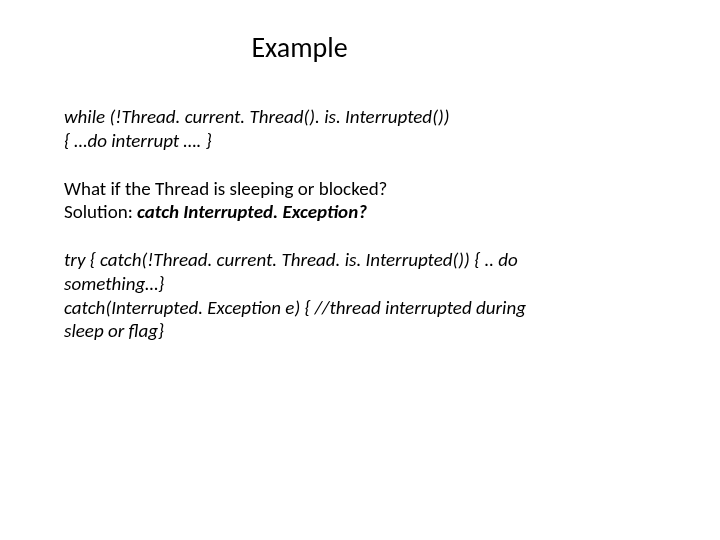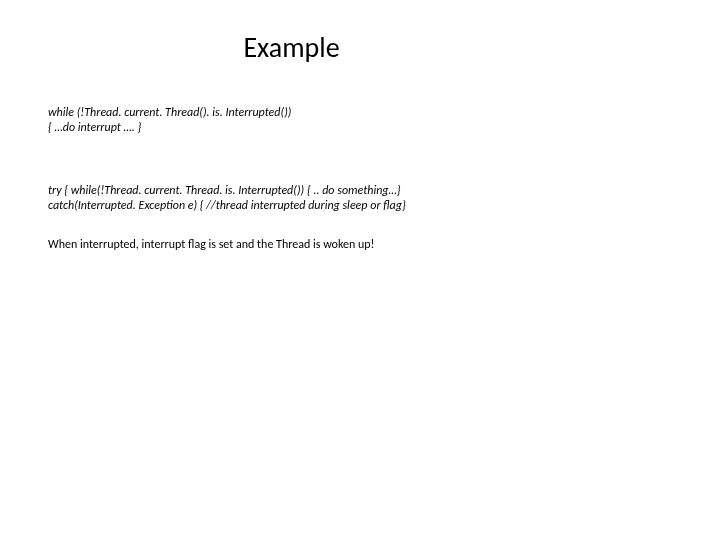--- a/index.html
+++ b/index.html
@@ -8,56 +8,59 @@
     width: 720px;
     height: 540px;
     background: #ffffff;
     font-family: Calibri, "Segoe UI", Arial, sans-serif;
     color: #000000;
   }
   .slide {
     width: 580px;
     height: 540px;
     box-sizing: border-box;
-    padding: 30px 45px 30px 48px;
+    padding: 30px 45px 30px 64px;
   }
   .title {
     text-align: center;
     font-size: 28px;
     font-weight: 400;
     margin: 0 0 40px 0;
   }
   .body p {
     margin: 0;
-    font-size: 12px;
+    font-size: 19px;
     line-height: 1.25;
   }
   .italic { font-style: italic; }
   .bolditalic { font-style: italic; font-weight: bold; }
   .gap { height: 24px; }
 </style>
 </head>
 <body>
 
 <div class="slide">
 
   <h1 class="title">Example</h1>
 
   <div class="body">
 
     <p class="italic">while (!Thread. current. Thread(). is. Interrupted())</p>
     <p class="italic">{ …do interrupt …. }</p>
 
     <div class="gap"></div>
 
+    <p>What if the Thread is sleeping or blocked?</p>
+    <p>
+      <span>Solution: </span><span class="bolditalic">catch Interrupted. Exception? </span>
+    </p>
 
     <div class="gap"></div>
 
-    <p class="italic">try { while(!Thread. current. Thread. is. Interrupted()) { .. do something…}</p>
+    <p class="italic">try { catch(!Thread. current. Thread. is. Interrupted()) { .. do something…}</p>
     <p class="italic">catch(Interrupted. Exception e) { //thread interrupted during sleep or flag}</p>
 
     <div class="gap"></div>
 
-    <p>When interrupted, interrupt flag is set and the Thread is woken up!</p>
 
   </div>
 
 </div>
 
 </body></html>

